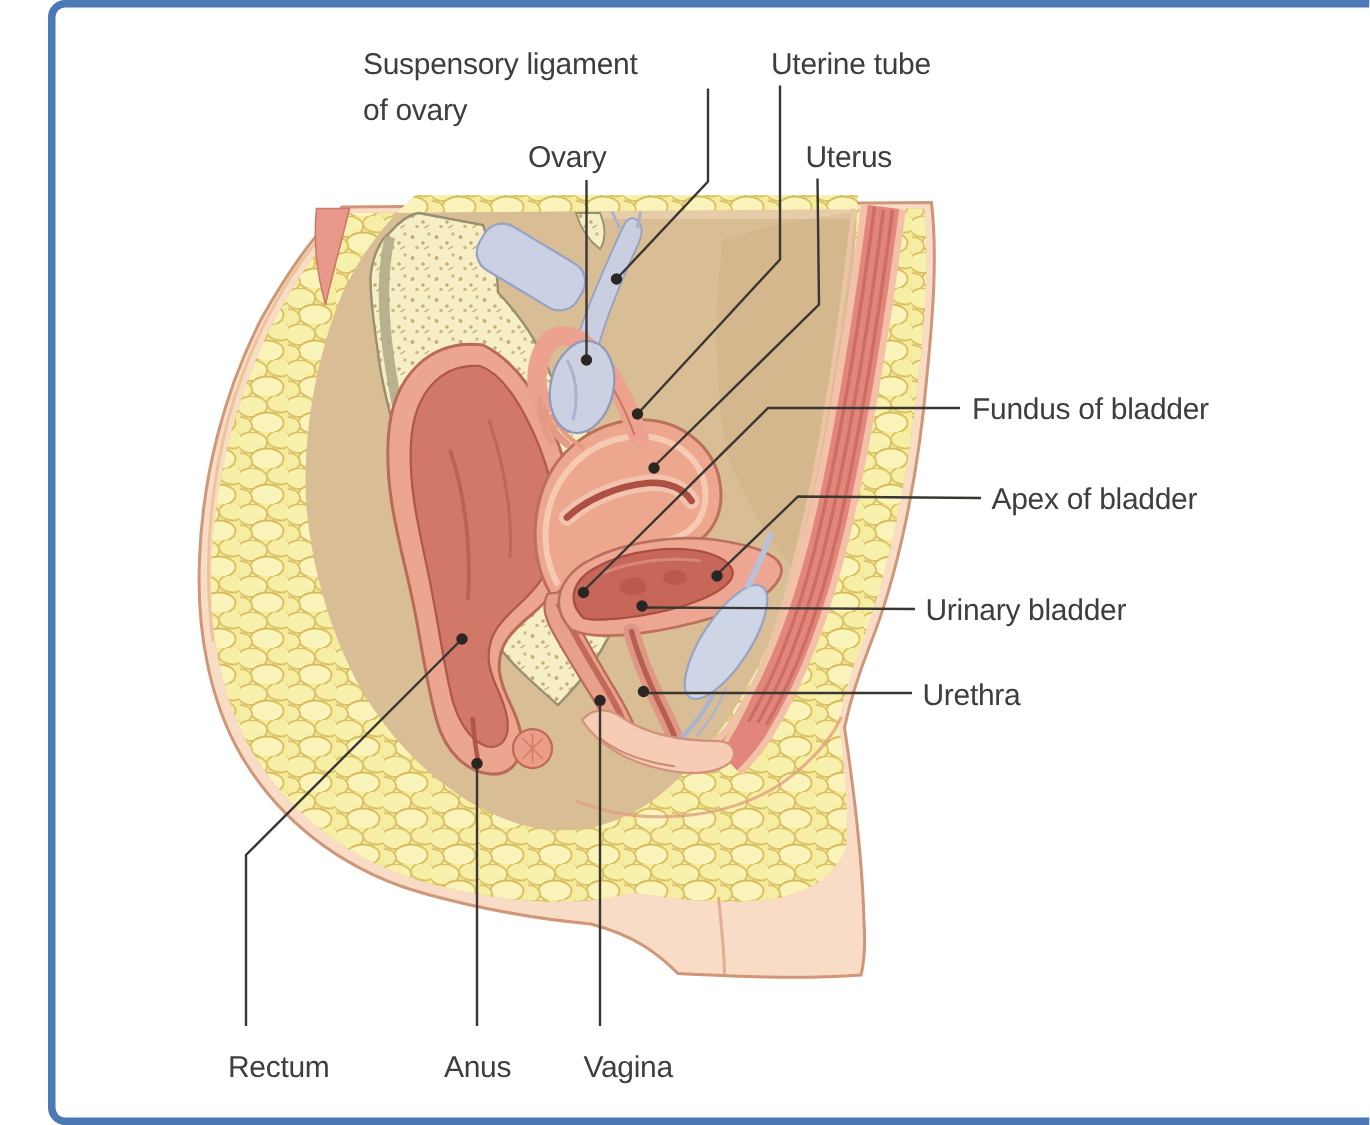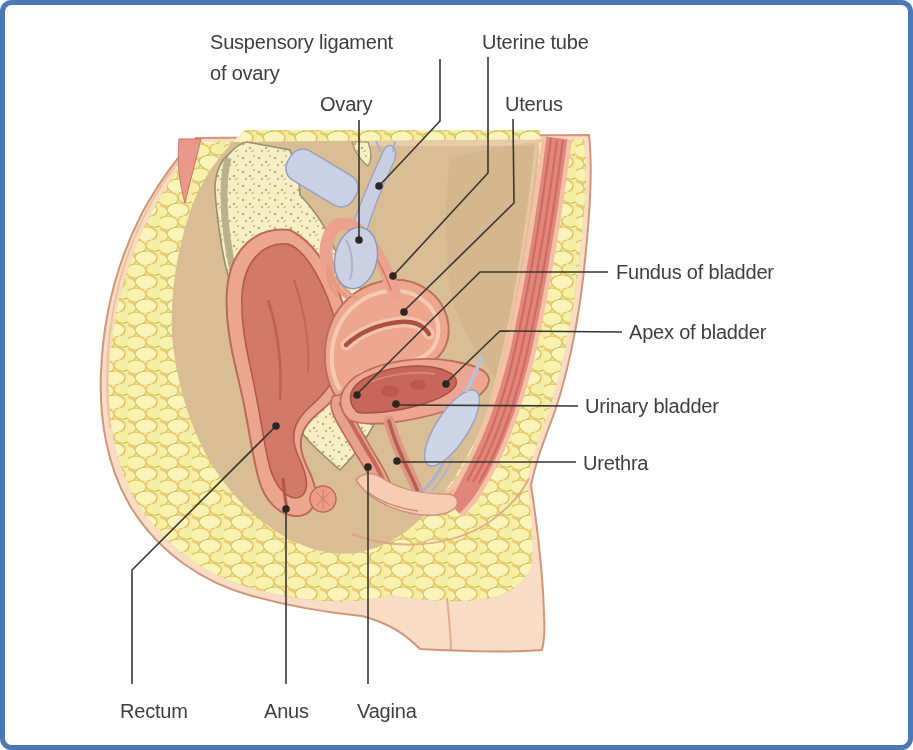--- a/index.html
+++ b/index.html
@@ -2,20 +2,21 @@
 <html><head>
 <meta charset="utf-8">
 <style>
   html,body{margin:0;padding:0;background:#ffffff;}
   .figure-frame{
     position:relative;
     width:913px;height:750px;
     box-sizing:border-box;
     background:#ffffff;
     overflow:hidden;
+    padding-left:32px;
   }
   svg{display:block;}
   text{
     font-family:"Liberation Sans","DejaVu Sans",sans-serif;
     font-size:20px;
     fill:#3e3e3e;
     letter-spacing:-0.2px;
   }
 </style>
 </head>

